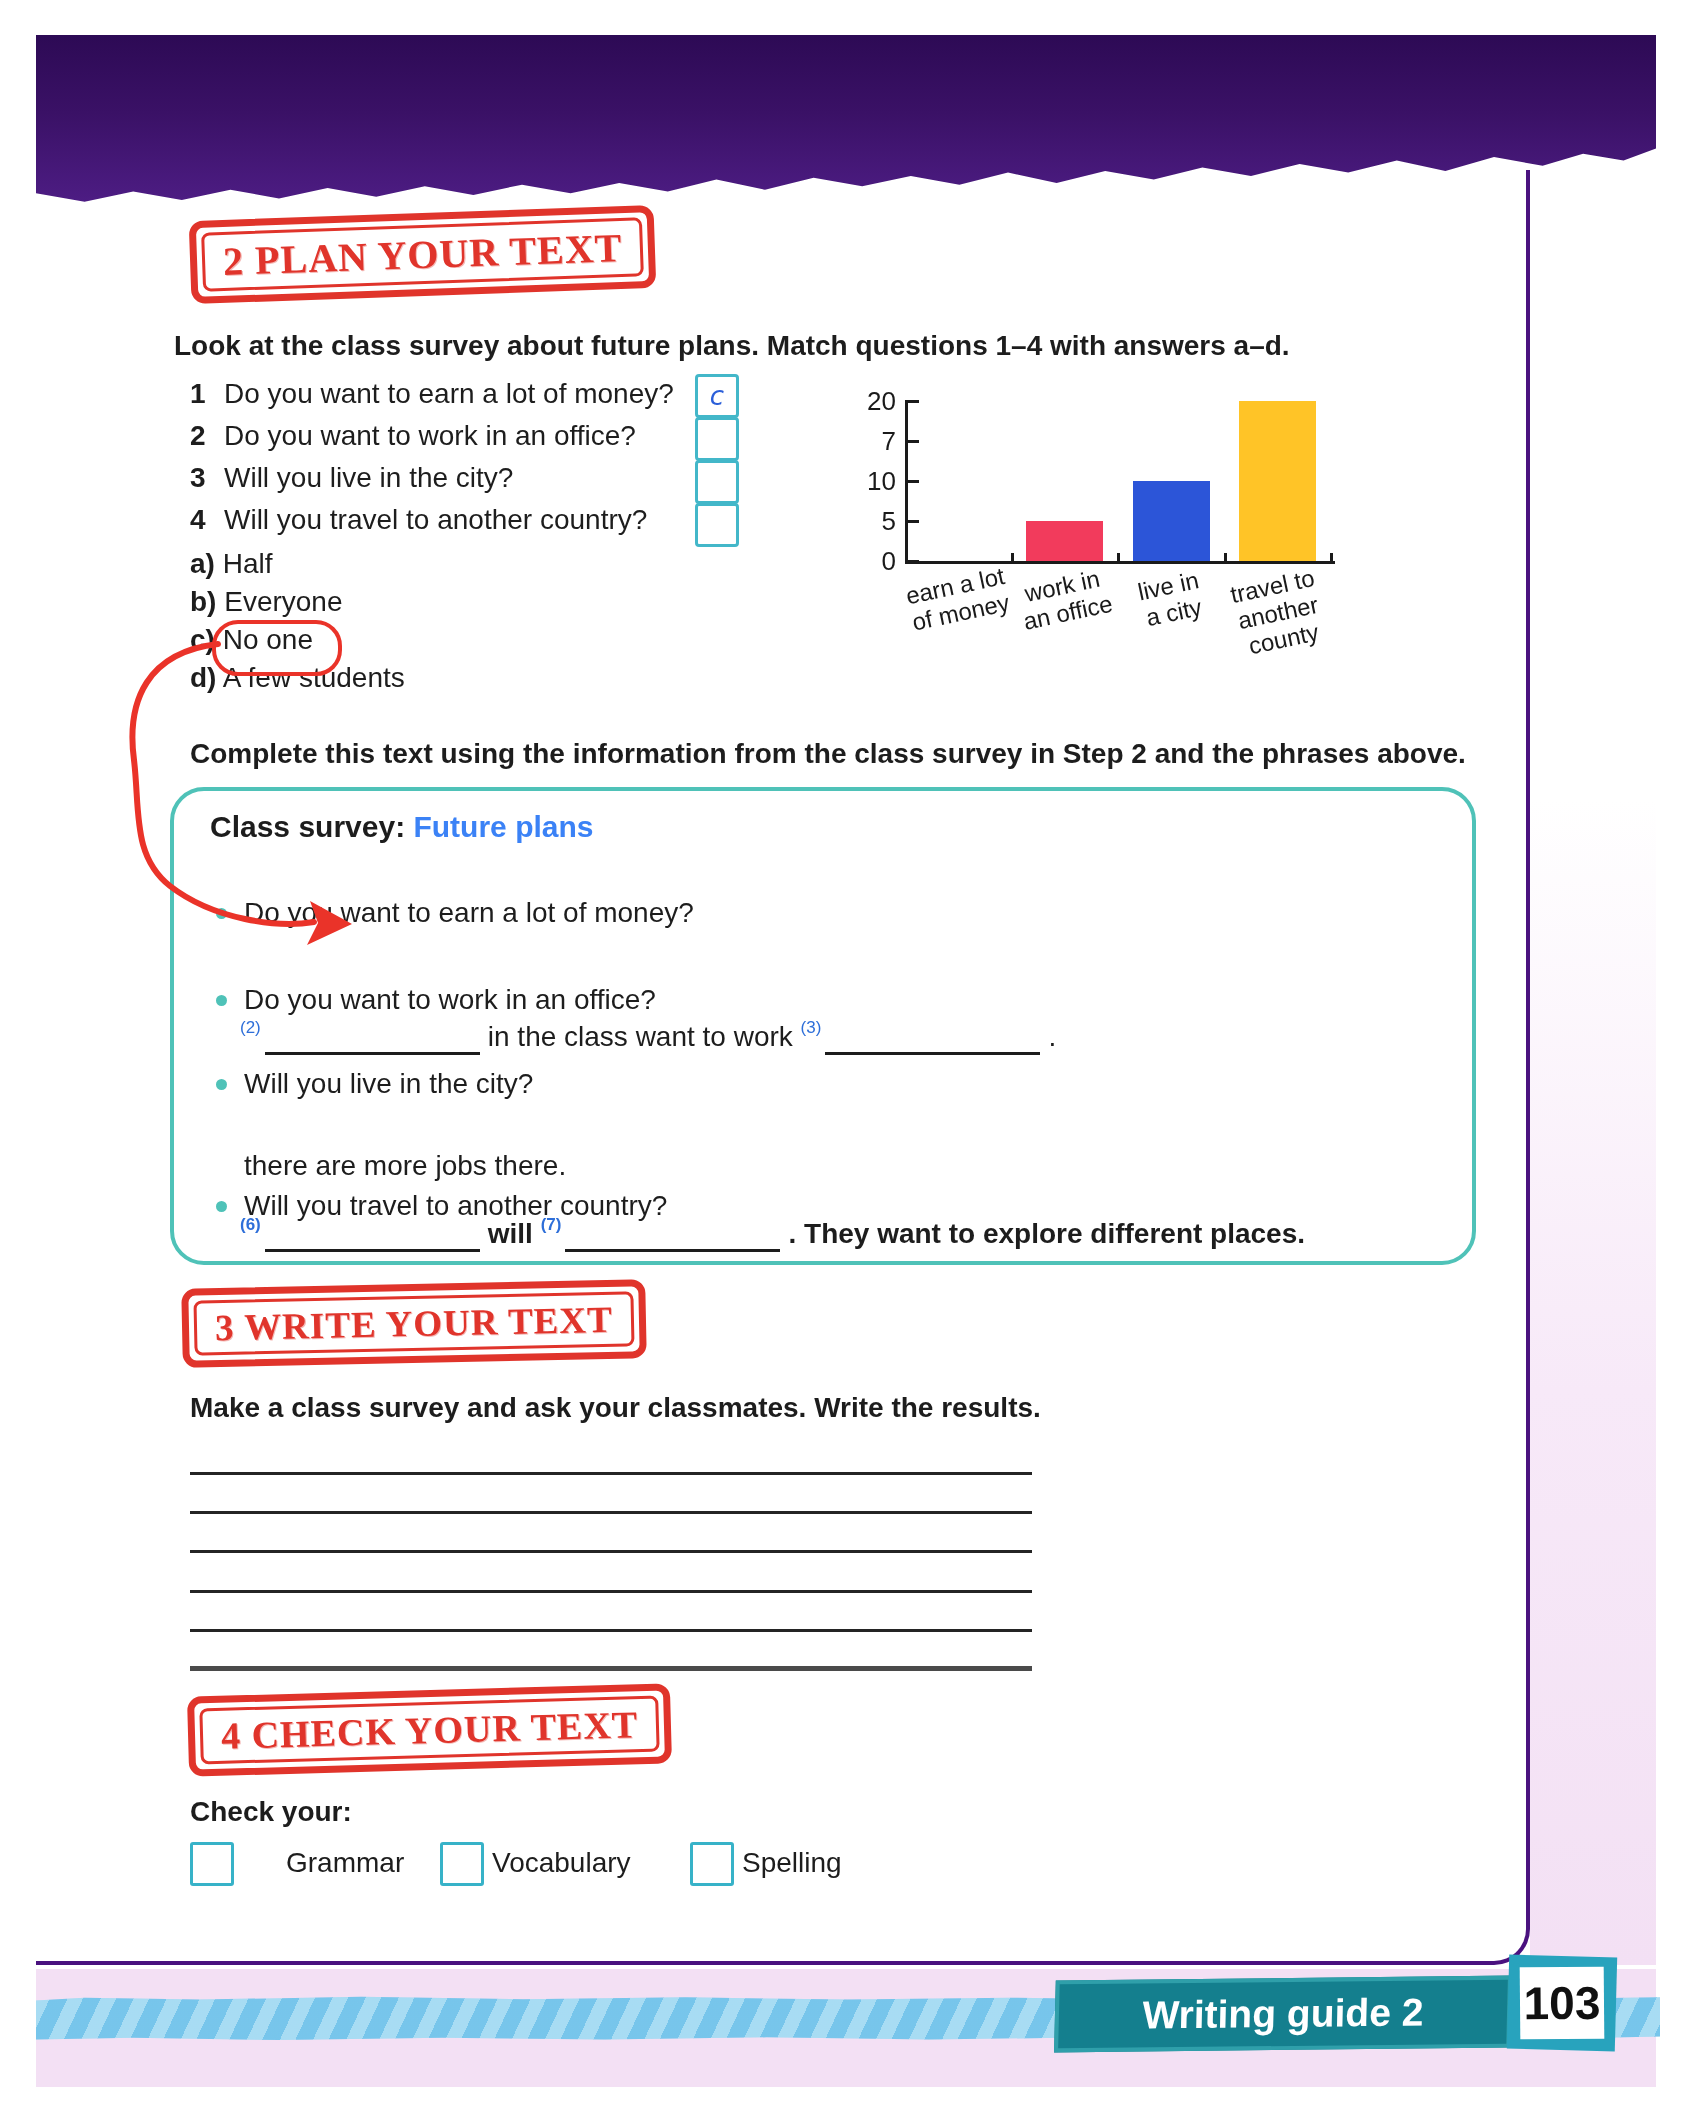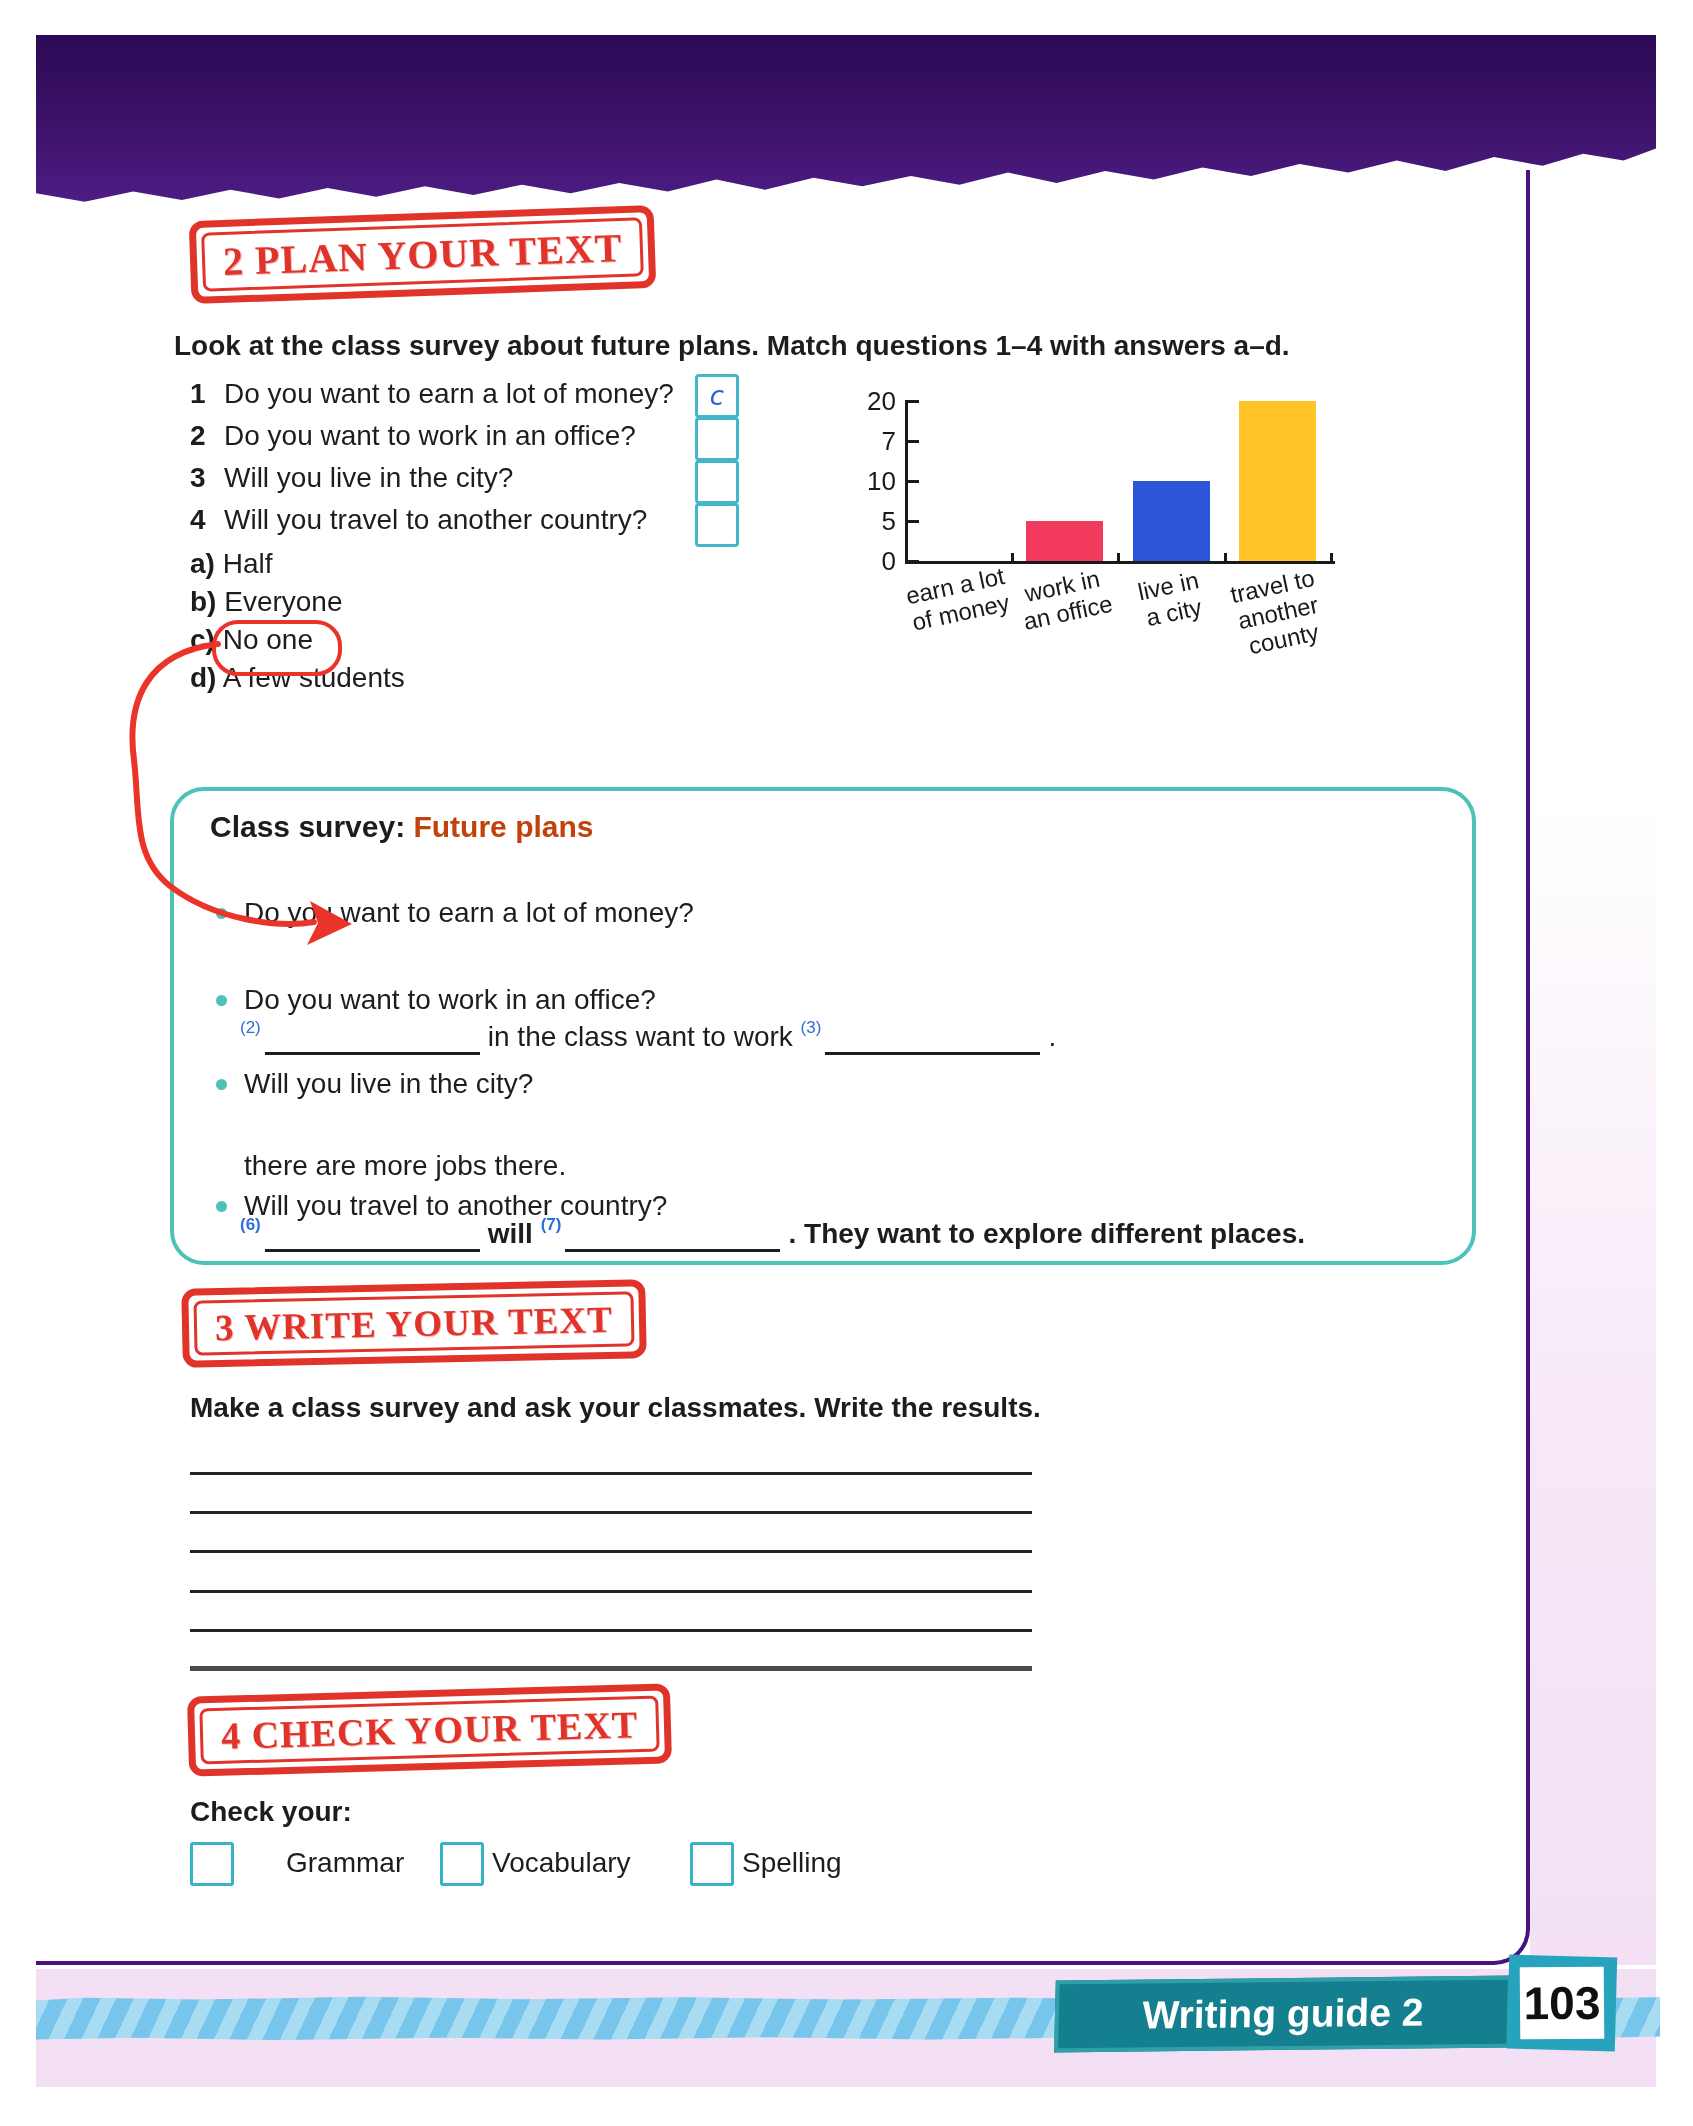--- a/index.html
+++ b/index.html
@@ -65,21 +65,21 @@
 
   
   .red-circle{position:absolute;left:212px;top:620px;width:122px;height:48px;
     border:4px solid #ea3329;border-radius:26px;z-index:5;}
   .squiggle{position:absolute;left:118px;top:630px;z-index:6;}
 
   
   .survey-box{position:absolute;left:170px;top:787px;width:1298px;height:470px;
     border:4px solid #4fc2b8;border-radius:34px;background:#fff;z-index:2;}
   .sb-title{position:absolute;left:210px;top:810px;font-size:30px;font-weight:bold;white-space:nowrap;z-index:3;}
-  .sb-title .hl{color:#c2410c;}
+  .sb-title .hl{color:#3b82f6;}
   .sb-line{position:absolute;white-space:nowrap;font-size:28px;z-index:3;}
   .bullet{position:absolute;left:216px;width:11px;height:11px;border-radius:50%;background:#4fc2b8;z-index:3;}
   .sup{font-size:17px;color:#2e6fd9;position:relative;top:-13px;margin-right:2px;}
   .blank{display:inline-block;height:30px;border-bottom:3px solid #1d1d1d;margin:0 8px 0 2px;
     vertical-align:-9px;text-align:center;}
   .fill-hand{color:#2b5fd9;font-style:italic;font-size:30px;font-family:"DejaVu Sans",sans-serif;line-height:32px;}
 
   
   .wline{position:absolute;left:190px;width:842px;border-top:3px solid #242424;}
   .wline.last{border-top:5px solid #4a4a4a;}
@@ -184,20 +184,21 @@
     <span class="opt-letter">d)</span>
     <span>A few students</span>
   </div>
 
   <div class="red-circle"></div>
   <svg class="squiggle" width="260" height="320" viewBox="0 0 260 320">
     <path d="M 100 14 C 30 22 8 70 16 130 C 22 180 14 226 52 256 C 96 290 160 298 196 292" fill="none" stroke="#ea3329" stroke-width="6" stroke-linecap="round"></path>
     <path d="M 234 294 L 192 271 L 200 293 L 189 315 Z" fill="#ea3329" stroke="none"></path>
   </svg>
 
+  <div class="h-bold" style="left:190px;top:738px;">Complete this text using the information from the class survey in Step 2 and the phrases above.</div>
 
   <div class="survey-box"></div>
   <div class="sb-title">
     <span>Class survey:</span>
     <span class="hl">Future plans</span>
   </div>
 
   <div class="bullet" style="top:908px;"></div>
   <div class="sb-line" style="left:244px;top:897px;">Do you want to earn a lot of money?</div>
 

